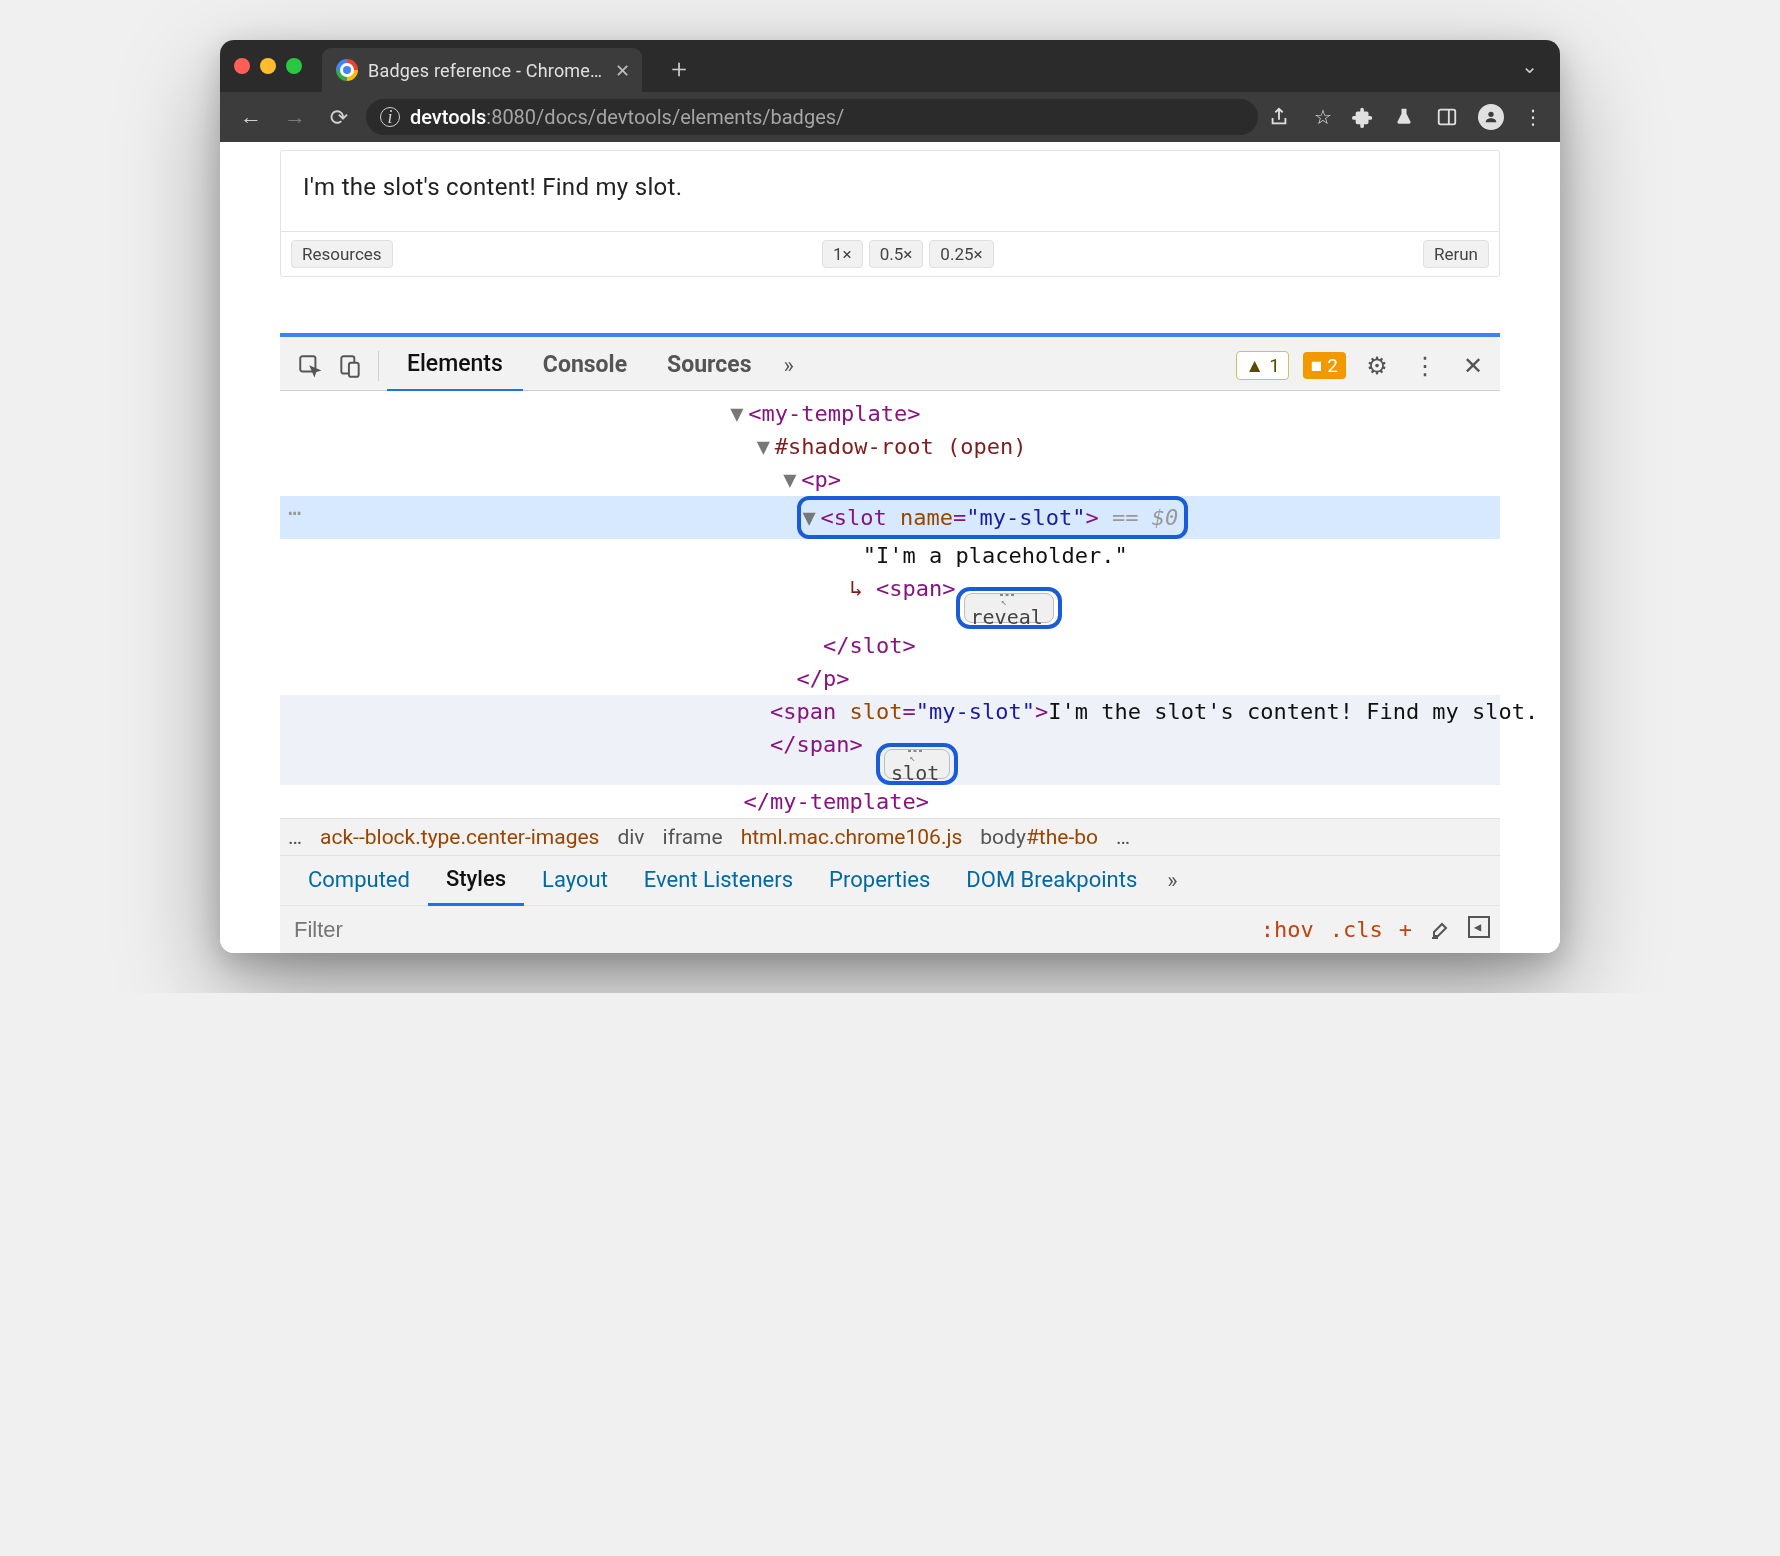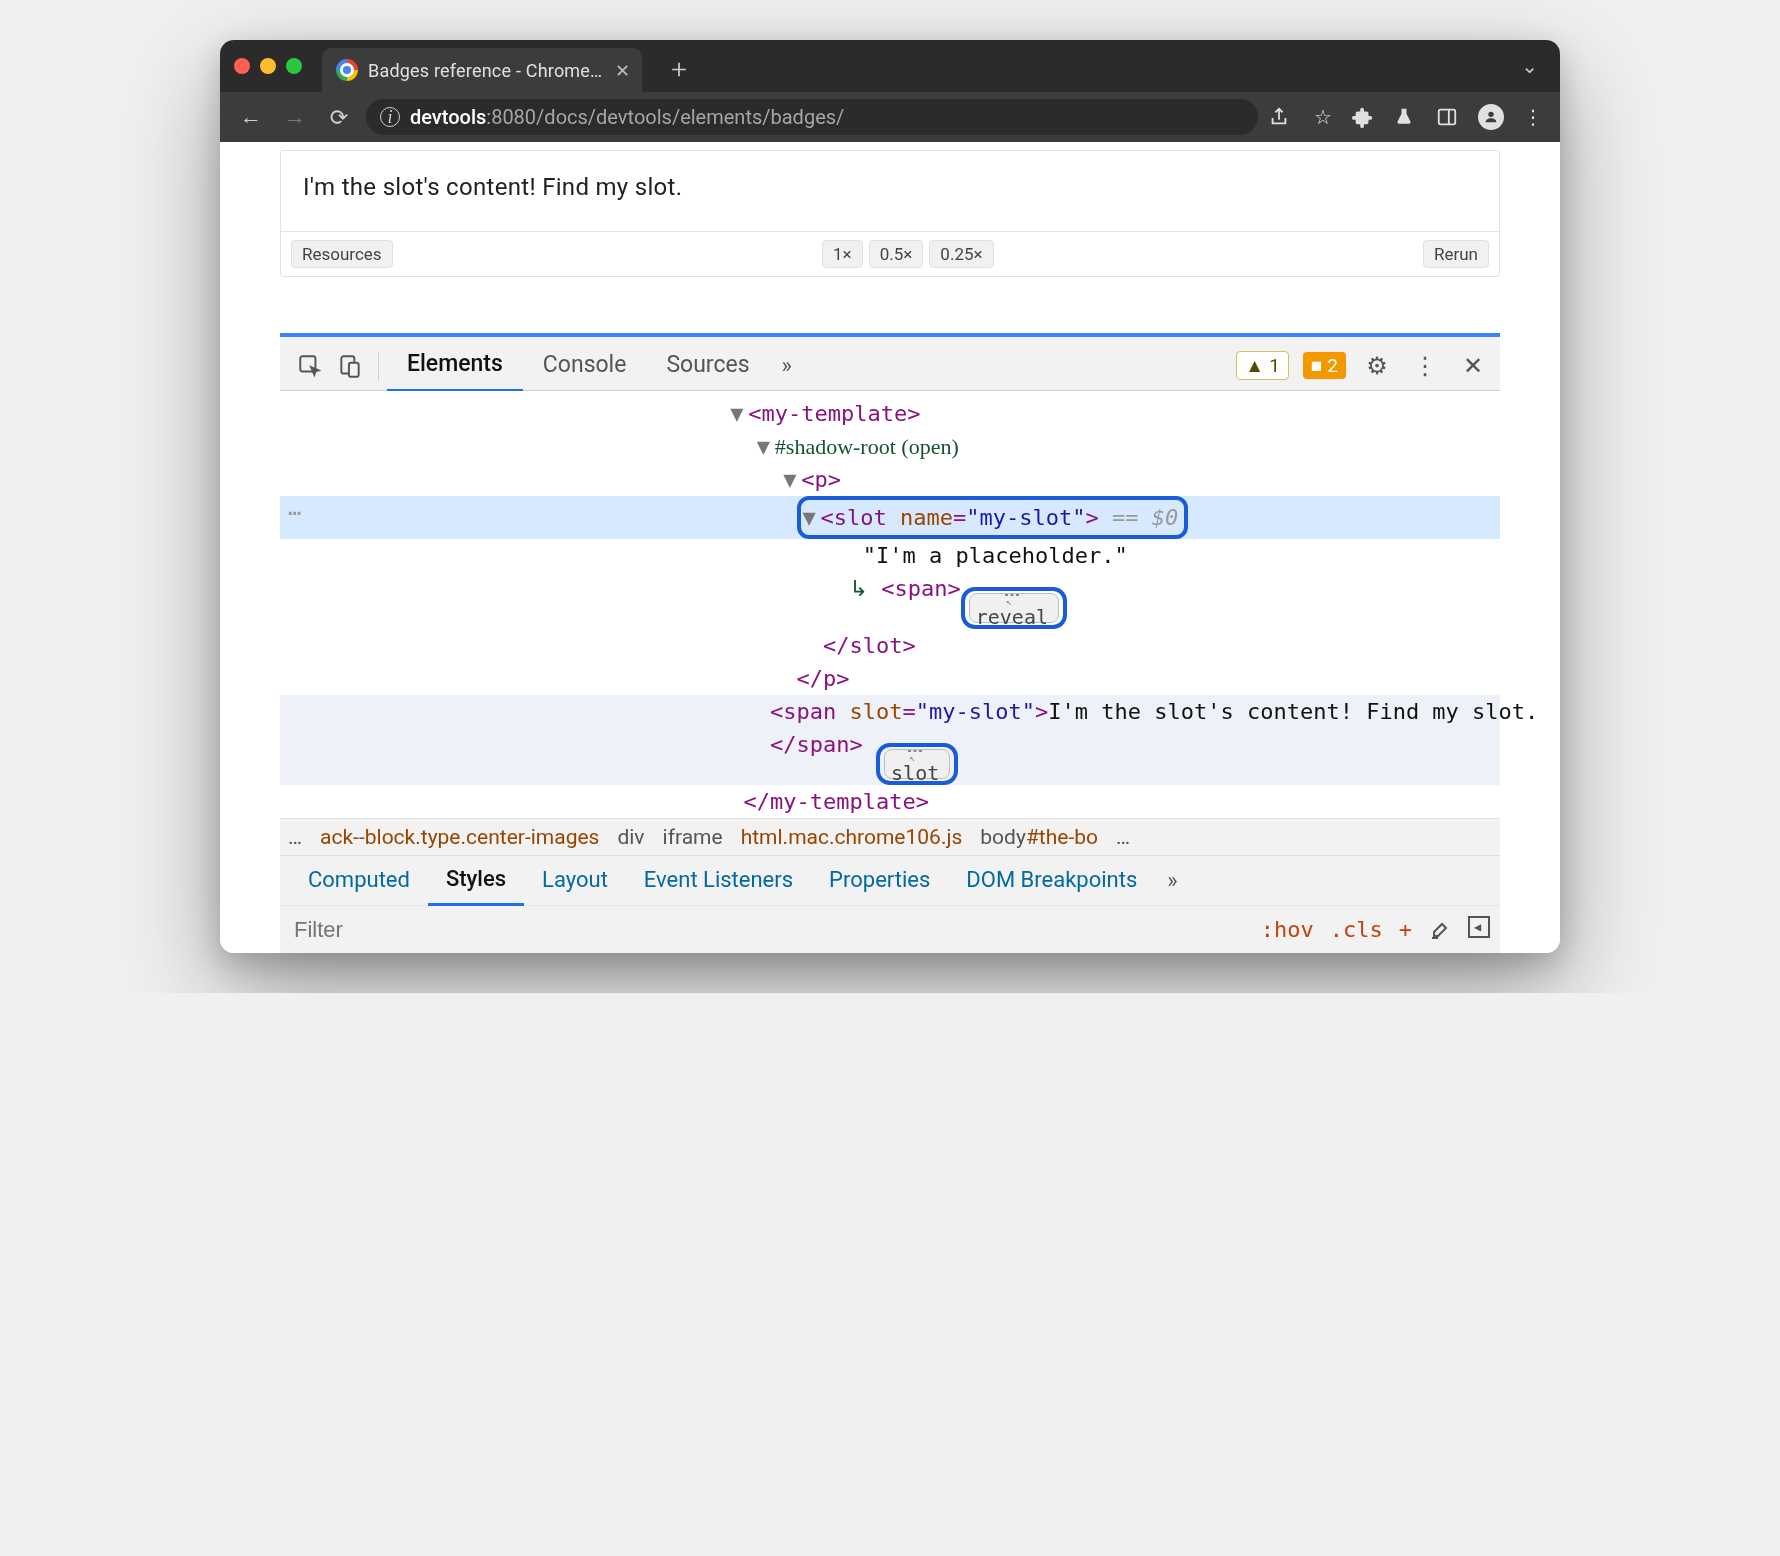--- a/index.html
+++ b/index.html
@@ -132,20 +132,21 @@
   border-bottom: 1px solid #d0d0d0;
   height: 54px;
 }
 .dt-ico { width: 40px; height: 40px; display:flex;align-items:center;justify-content:center; color:#555; font-size:22px; cursor:pointer; }
 .dt-sep { width:1px; height:30px; background:#d0d0d0; margin:0 8px; }
 .dt-tab {
   padding: 10px 20px 12px 20px;
   font-size: 23px;
   color: #555;
   cursor: pointer;
+  font-weight: bold;
 }
 .dt-tab.active { color: #111; font-weight: 500; border-bottom: 3px solid #1a73e8; }
 .dt-more { font-size: 22px; color:#555; padding:0 12px; cursor:pointer; }
 .dt-right { margin-left: auto; display: flex; align-items: center; gap: 14px; }
 .badge-warn { background:#fff; border:1px solid #d0c060; border-radius:4px; padding:2px 8px; font-size:19px; color:#5a4a00; display:flex; align-items:center; gap:5px;}
 .badge-err { background:#f29900; color:#fff; border-radius:4px; padding:2px 8px; font-size:19px; display:flex; align-items:center; gap:5px;}
 .gear, .vdots, .dt-close { font-size:24px; color:#555; cursor:pointer; width:34px; text-align:center; }
 
 .dom-tree {
   background: #fff;
@@ -156,21 +157,21 @@
   position: relative;
 }
 .dom-line { white-space: pre; padding: 0 0 0 0; }
 .dom-line.highlighted { background: #d6e9ff; }
 .dom-line.hover { background: #eef2f8; }
 .tri { color: #777; display:inline-block; width:18px; user-select:none; }
 .tag { color: #881280; }
 .attr-name { color: #994500; }
 .attr-val { color: #1a1aa6; }
 .txt { color: #111; }
-.shadow { color: #14532d; font-family: Liberation Serif, serif; }
+.shadow { color: #7f1d1d; }
 .equals-sel { color:#999; font-style:italic; }
 .sel-box {
   border: 4px solid #1a5bd8;
   border-radius: 12px;
   padding: 1px 6px 1px 2px;
   display: inline-block;
 }
 .reveal-box {
   border: 4px solid #1a5bd8;
   border-radius: 14px;

